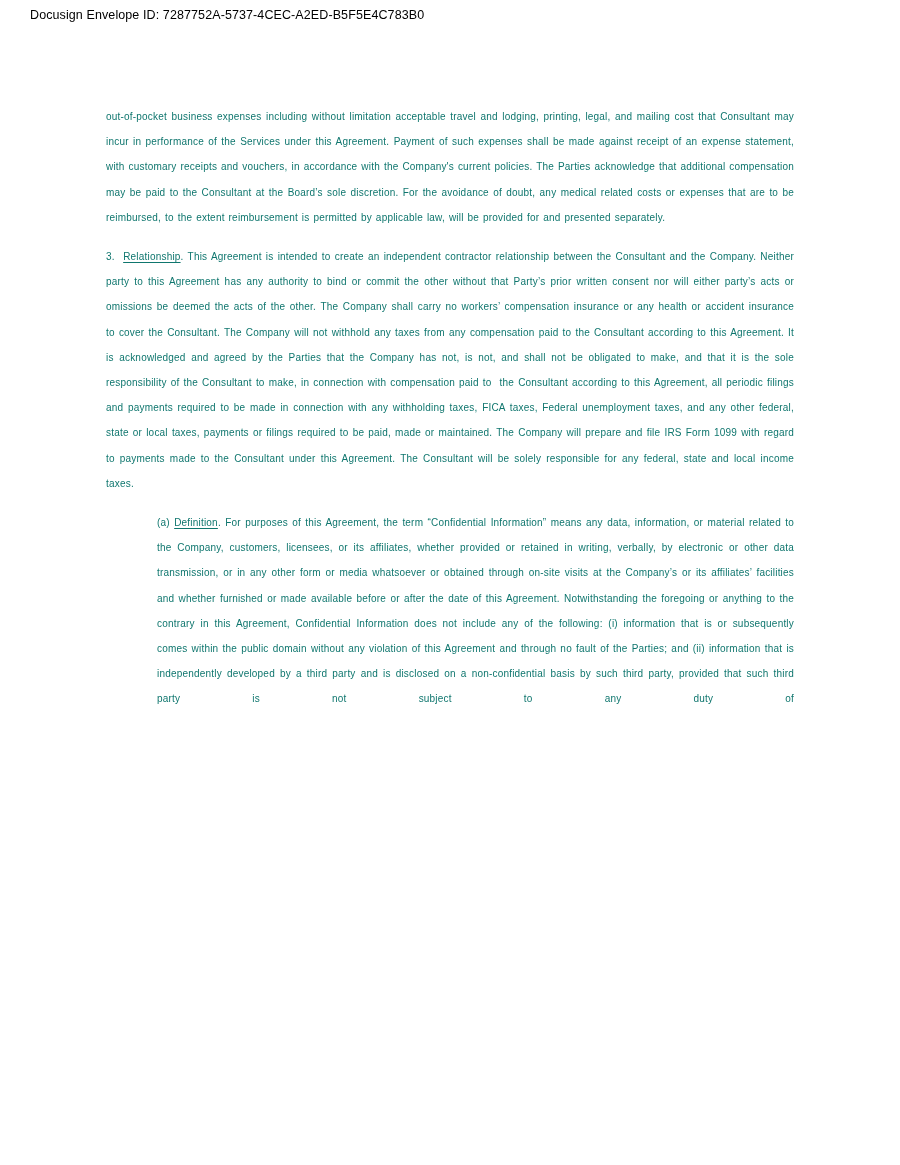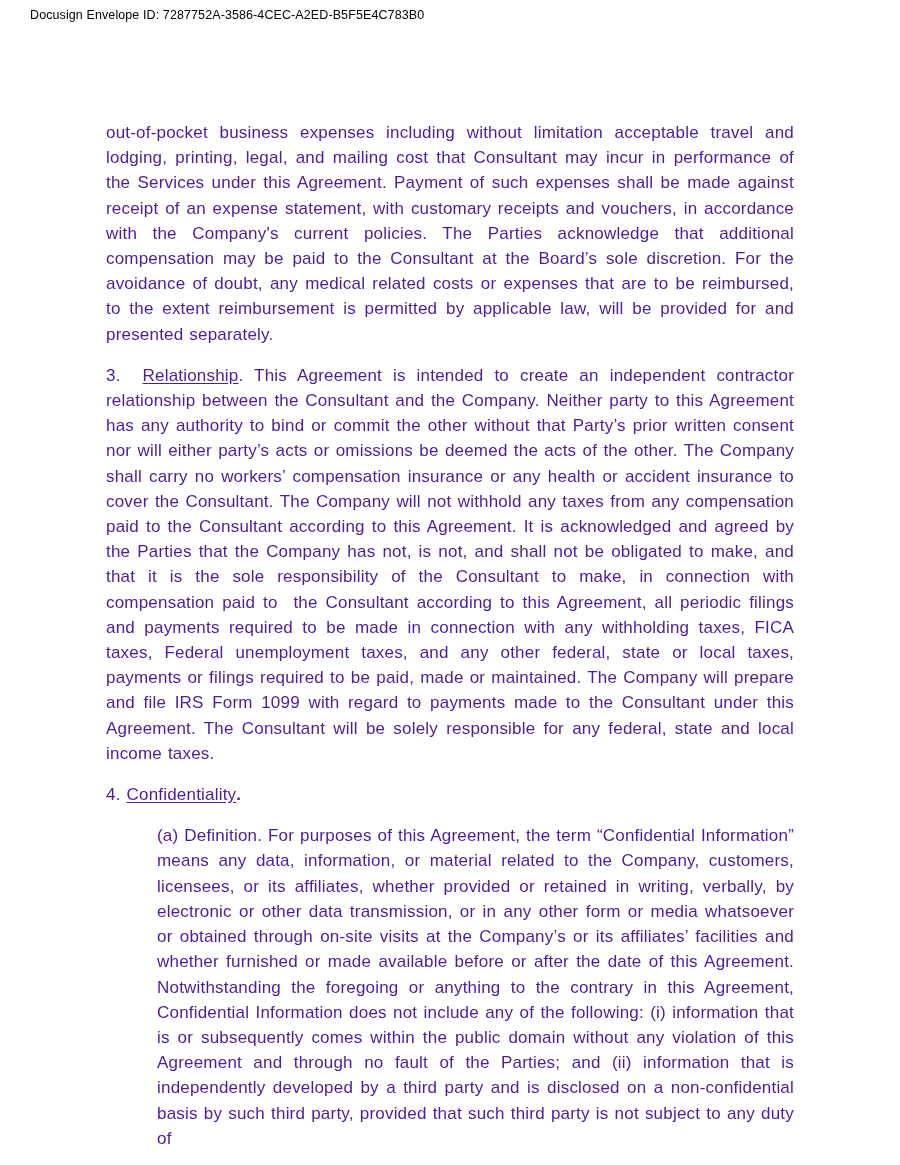--- a/index.html
+++ b/index.html
@@ -26,57 +26,57 @@
     letter-spacing: 0.1px;
     white-space: nowrap;
   }
   .content {
     position: absolute;
     top: 104px;
     left: 106px;
     width: 688px;
   }
   .para {
-    margin: 16px 0 14px 0;
-    font-size: 17px;
+    margin: 0 0 14px 0;
+    font-size: 10px;
     line-height: 25.2px;
     letter-spacing: 0.2px;
     word-spacing: 1px;
     text-align: justify;
-    color: #4c1d95;
+    color: #0f766e;
   }
   .para.indent {
     margin-left: 51px;
   }
   .para.justify-last {
     text-align-last: justify;
   }
   .seg-bold {
     font-weight: bold;
   }
   .seg-underline {
+    text-decoration: underline;
     text-underline-offset: 2px;
   }
   .seg-bold-underline {
     font-weight: normal;
     text-decoration: underline;
     text-underline-offset: 2px;
   }
 </style>
 </head>
 <body>
 
 <div class="page">
 
-  <div class="envelope-id">Docusign Envelope ID: 7287752A-3586-4CEC-A2ED-B5F5E4C783B0</div>
+  <div class="envelope-id">Docusign Envelope ID: 7287752A-5737-4CEC-A2ED-B5F5E4C783B0</div>
 
   <div class="content">
 
     <p class="para"><span>out-of-pocket business expenses including without limitation acceptable travel and lodging, printing, legal, and mailing cost that Consultant may incur in performance of the Services under this Agreement. Payment of such expenses shall be made against receipt of an expense statement, with customary receipts and vouchers, in accordance with the Company's current policies. The Parties acknowledge that additional compensation may be paid to the Consultant at the Board’s sole discretion. For the avoidance of doubt, any medical related costs or expenses that are to be reimbursed, to the extent reimbursement is permitted by applicable law, will be provided for and presented separately.</span></p>
 
     <p class="para"><span>3.&nbsp; </span><span class="seg-bold-underline">Relationship</span><span>. This Agreement is intended to create an independent contractor relationship between the Consultant and the Company. Neither party to this Agreement has any authority to bind or commit the other without that Party’s prior written consent nor will either party’s acts or omissions be deemed the acts of the other. The Company shall carry no workers’ compensation insurance or any health or accident insurance to cover the Consultant. The Company will not withhold any taxes from any compensation paid to the Consultant according to this Agreement. It is acknowledged and agreed by the Parties that the Company has not, is not, and shall not be obligated to make, and that it is the sole responsibility of the Consultant to make, in connection with compensation paid to&nbsp; the Consultant according to this Agreement, all periodic filings and payments required to be made in connection with any withholding taxes, FICA taxes, Federal unemployment taxes, and any other federal, state or local taxes, payments or filings required to be paid, made or maintained. The Company will prepare and file IRS Form 1099 with regard to payments made to the Consultant under this Agreement. The Consultant will be solely responsible for any federal, state and local income taxes.</span></p>
 
-    <p class="para"><span>4. </span><span class="seg-bold-underline">Confidentiality</span><span class="seg-bold">.</span></p>
 
     <p class="para indent justify-last"><span>(a) </span><span class="seg-underline">Definition</span><span>. For purposes of this Agreement, the term “Confidential Information” means any data, information, or material related to the Company, customers, licensees, or its affiliates, whether provided or retained in writing, verbally, by electronic or other data transmission, or in any other form or media whatsoever or obtained through on-site visits at the Company’s or its affiliates’ facilities and whether furnished or made available before or after the date of this Agreement. Notwithstanding the foregoing or anything to the contrary in this Agreement, Confidential Information does not include any of the following: (i) information that is or subsequently comes within the public domain without any violation of this Agreement and through no fault of the Parties; and (ii) information that is independently developed by a third party and is disclosed on a non-confidential basis by such third party, provided that such third party is not subject to any duty of</span></p>
 
   </div>
 </div>
 
 </body></html>

